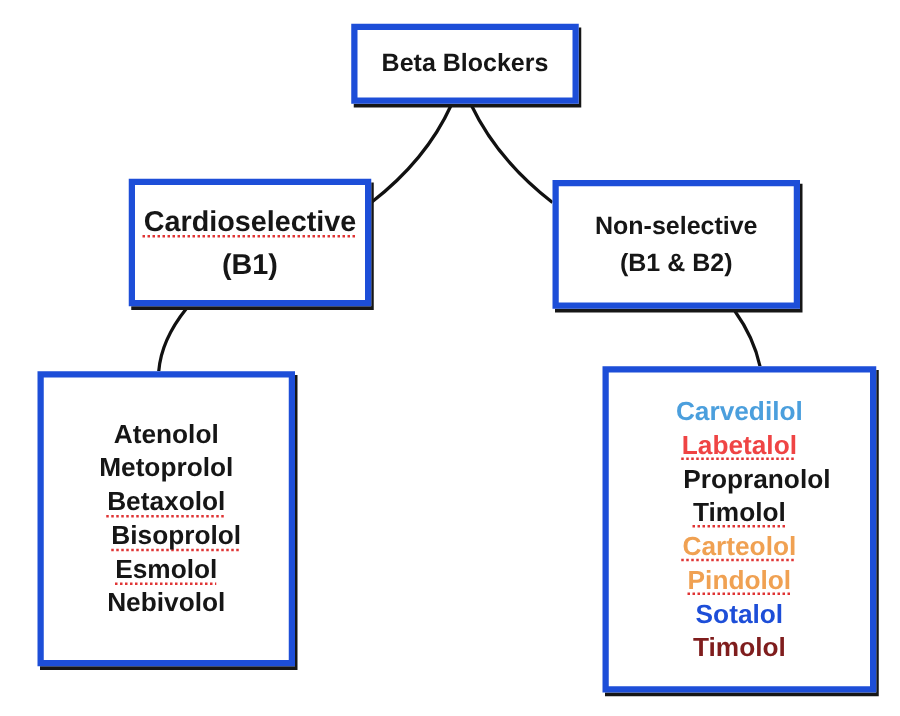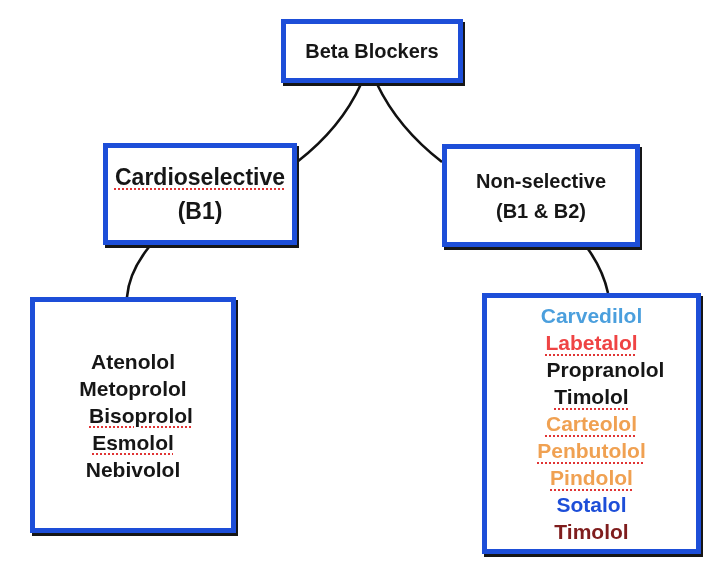--- a/index.html
+++ b/index.html
@@ -96,30 +96,30 @@
   </div>
 
   <div class="box branch-right">
     <div class="branch-title">Non-selective</div>
     <div>(B1 &amp; B2)</div>
   </div>
 
   <div class="box list-left" id="list-left">
       <div class="drug" style="color: rgb(22, 22, 22);">Atenolol</div>
       <div class="drug" style="color: rgb(22, 22, 22);">Metoprolol</div>
+      <div class="drug u" style="color: rgb(22, 22, 22);">Betaxolol</div>
       <div class="drug u" style="color: rgb(22, 22, 22); margin-left: 16px;">Bisoprolol</div>
       <div class="drug u" style="color: rgb(22, 22, 22);">Esmolol</div>
       <div class="drug" style="color: rgb(22, 22, 22);">Nebivolol</div>
     </div>
 
   <div class="box list-right" id="list-right">
       <div class="drug" style="color: rgb(75, 159, 221);">Carvedilol</div>
       <div class="drug u" style="color: #ef4444;">Labetalol</div>
       <div class="drug" style="color: rgb(22, 22, 22); margin-left: 28px;">Propranolol</div>
       <div class="drug u" style="color: rgb(22, 22, 22);">Timolol</div>
       <div class="drug u" style="color: rgb(240, 161, 82);">Carteolol</div>
-      <div class="drug u" style="color: rgb(240, 161, 82);">Penbutolol</div>
       <div class="drug u" style="color: rgb(240, 161, 82);">Pindolol</div>
       <div class="drug" style="color: #1d4ed8;">Sotalol</div>
       <div class="drug" style="color: #7f1d1d;">Timolol</div>
     </div>
 
 </div>
 
 </body></html>

